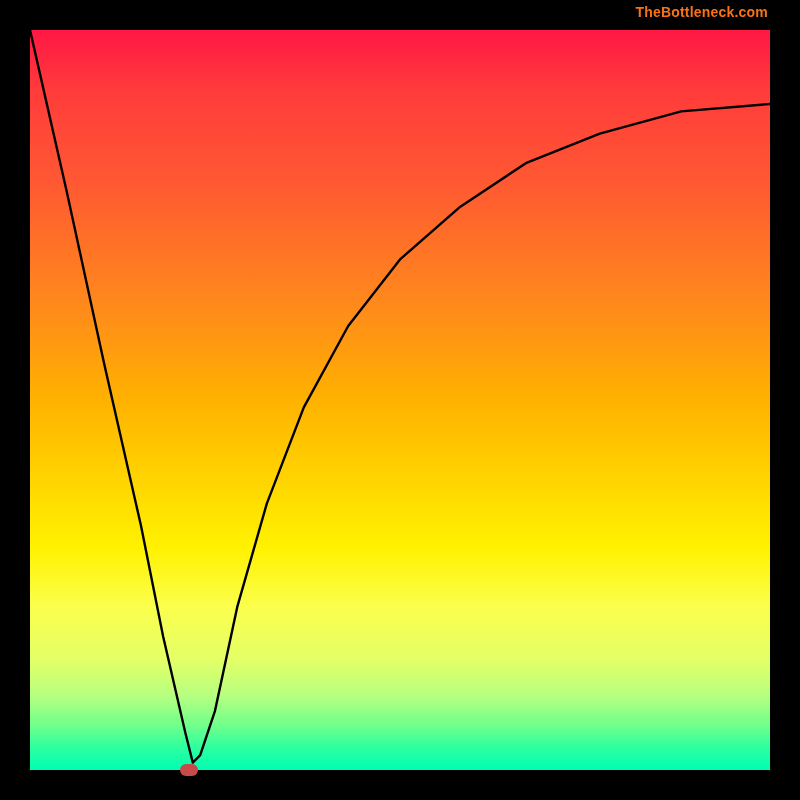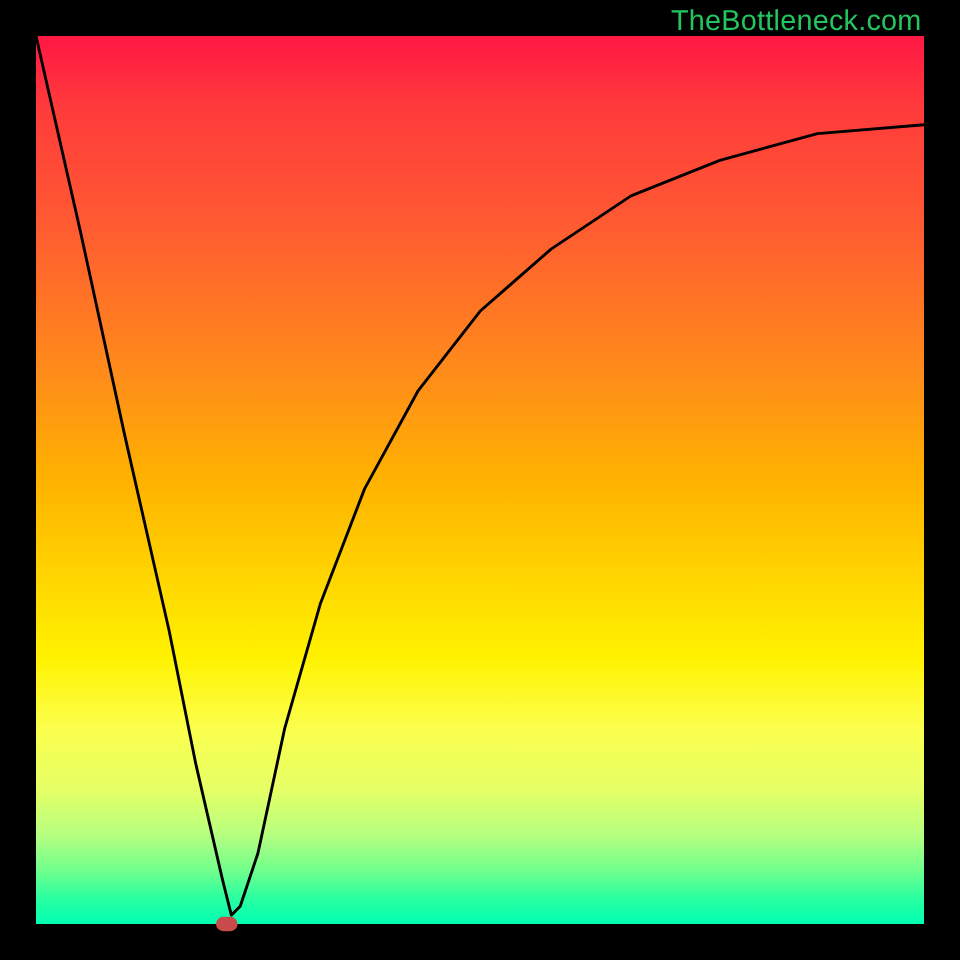--- a/index.html
+++ b/index.html
@@ -44,23 +44,23 @@
     position: absolute;
     left: 0;
     top: 0;
     width: 740px;
     height: 740px;
   }
   .watermark {
     position: absolute;
     right: 32px;
     top: 4px;
-    color: #22c55e;
-    font-size: 24px;
-    font-weight: 400;
+    color: #f97316;
+    font-size: 14px;
+    font-weight: 700;
     letter-spacing: 0.2px;
     user-select: none;
   }
   .marker {
     position: absolute;
     width: 18px;
     height: 12px;
     border-radius: 6px;
     transform: translate(-50%, -50%);
   }

